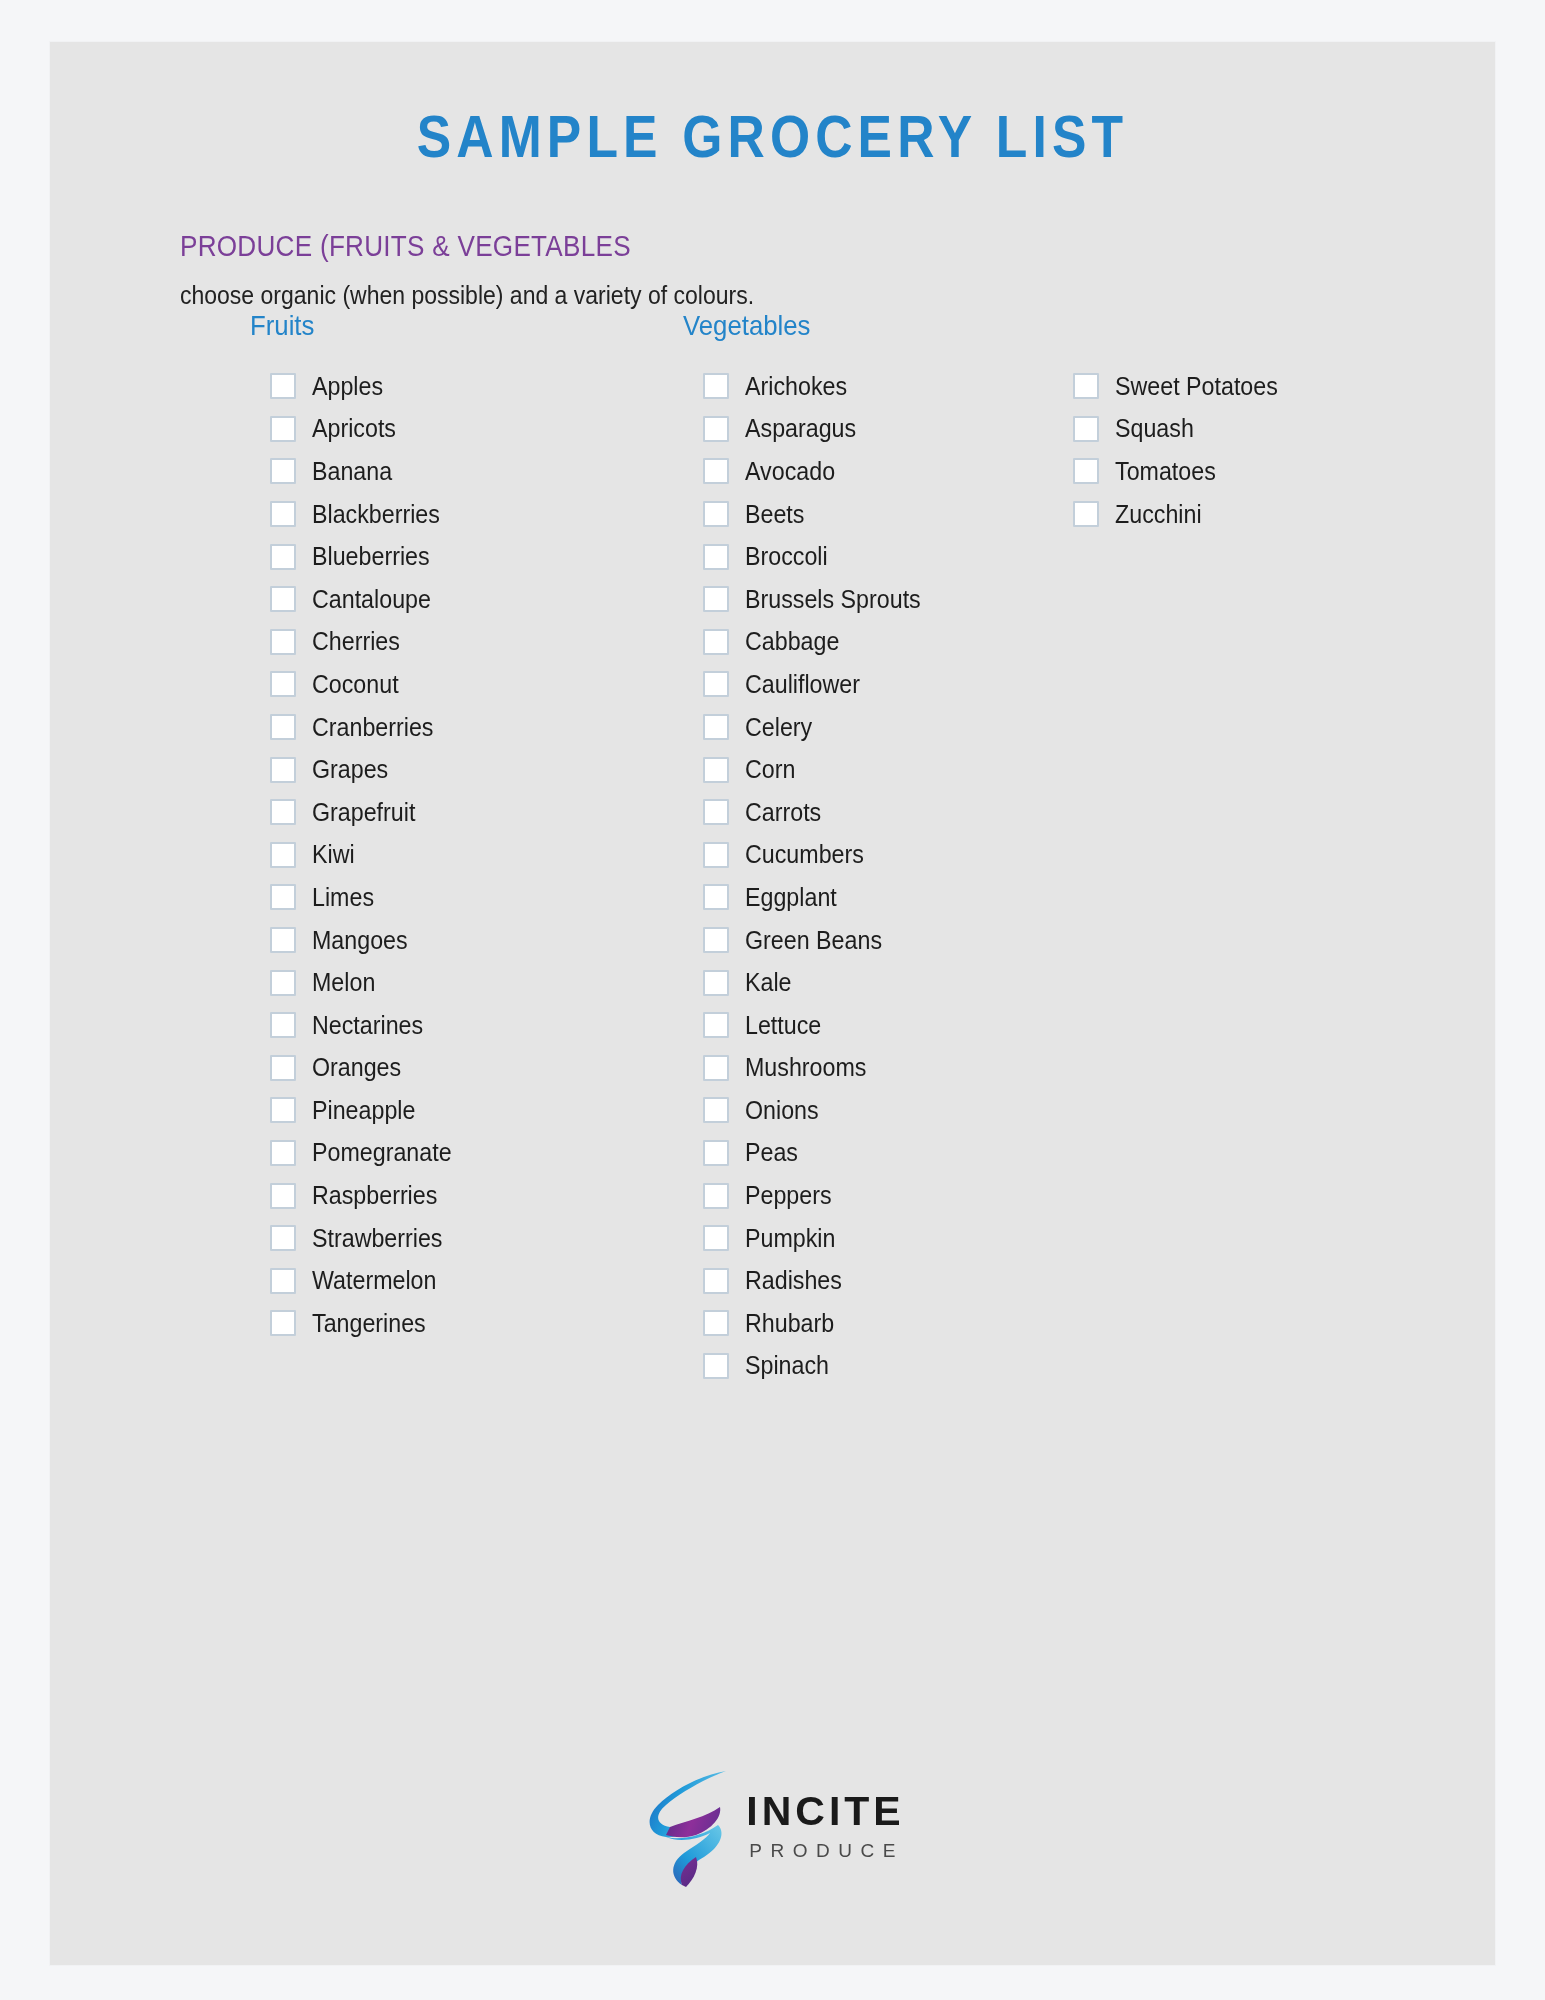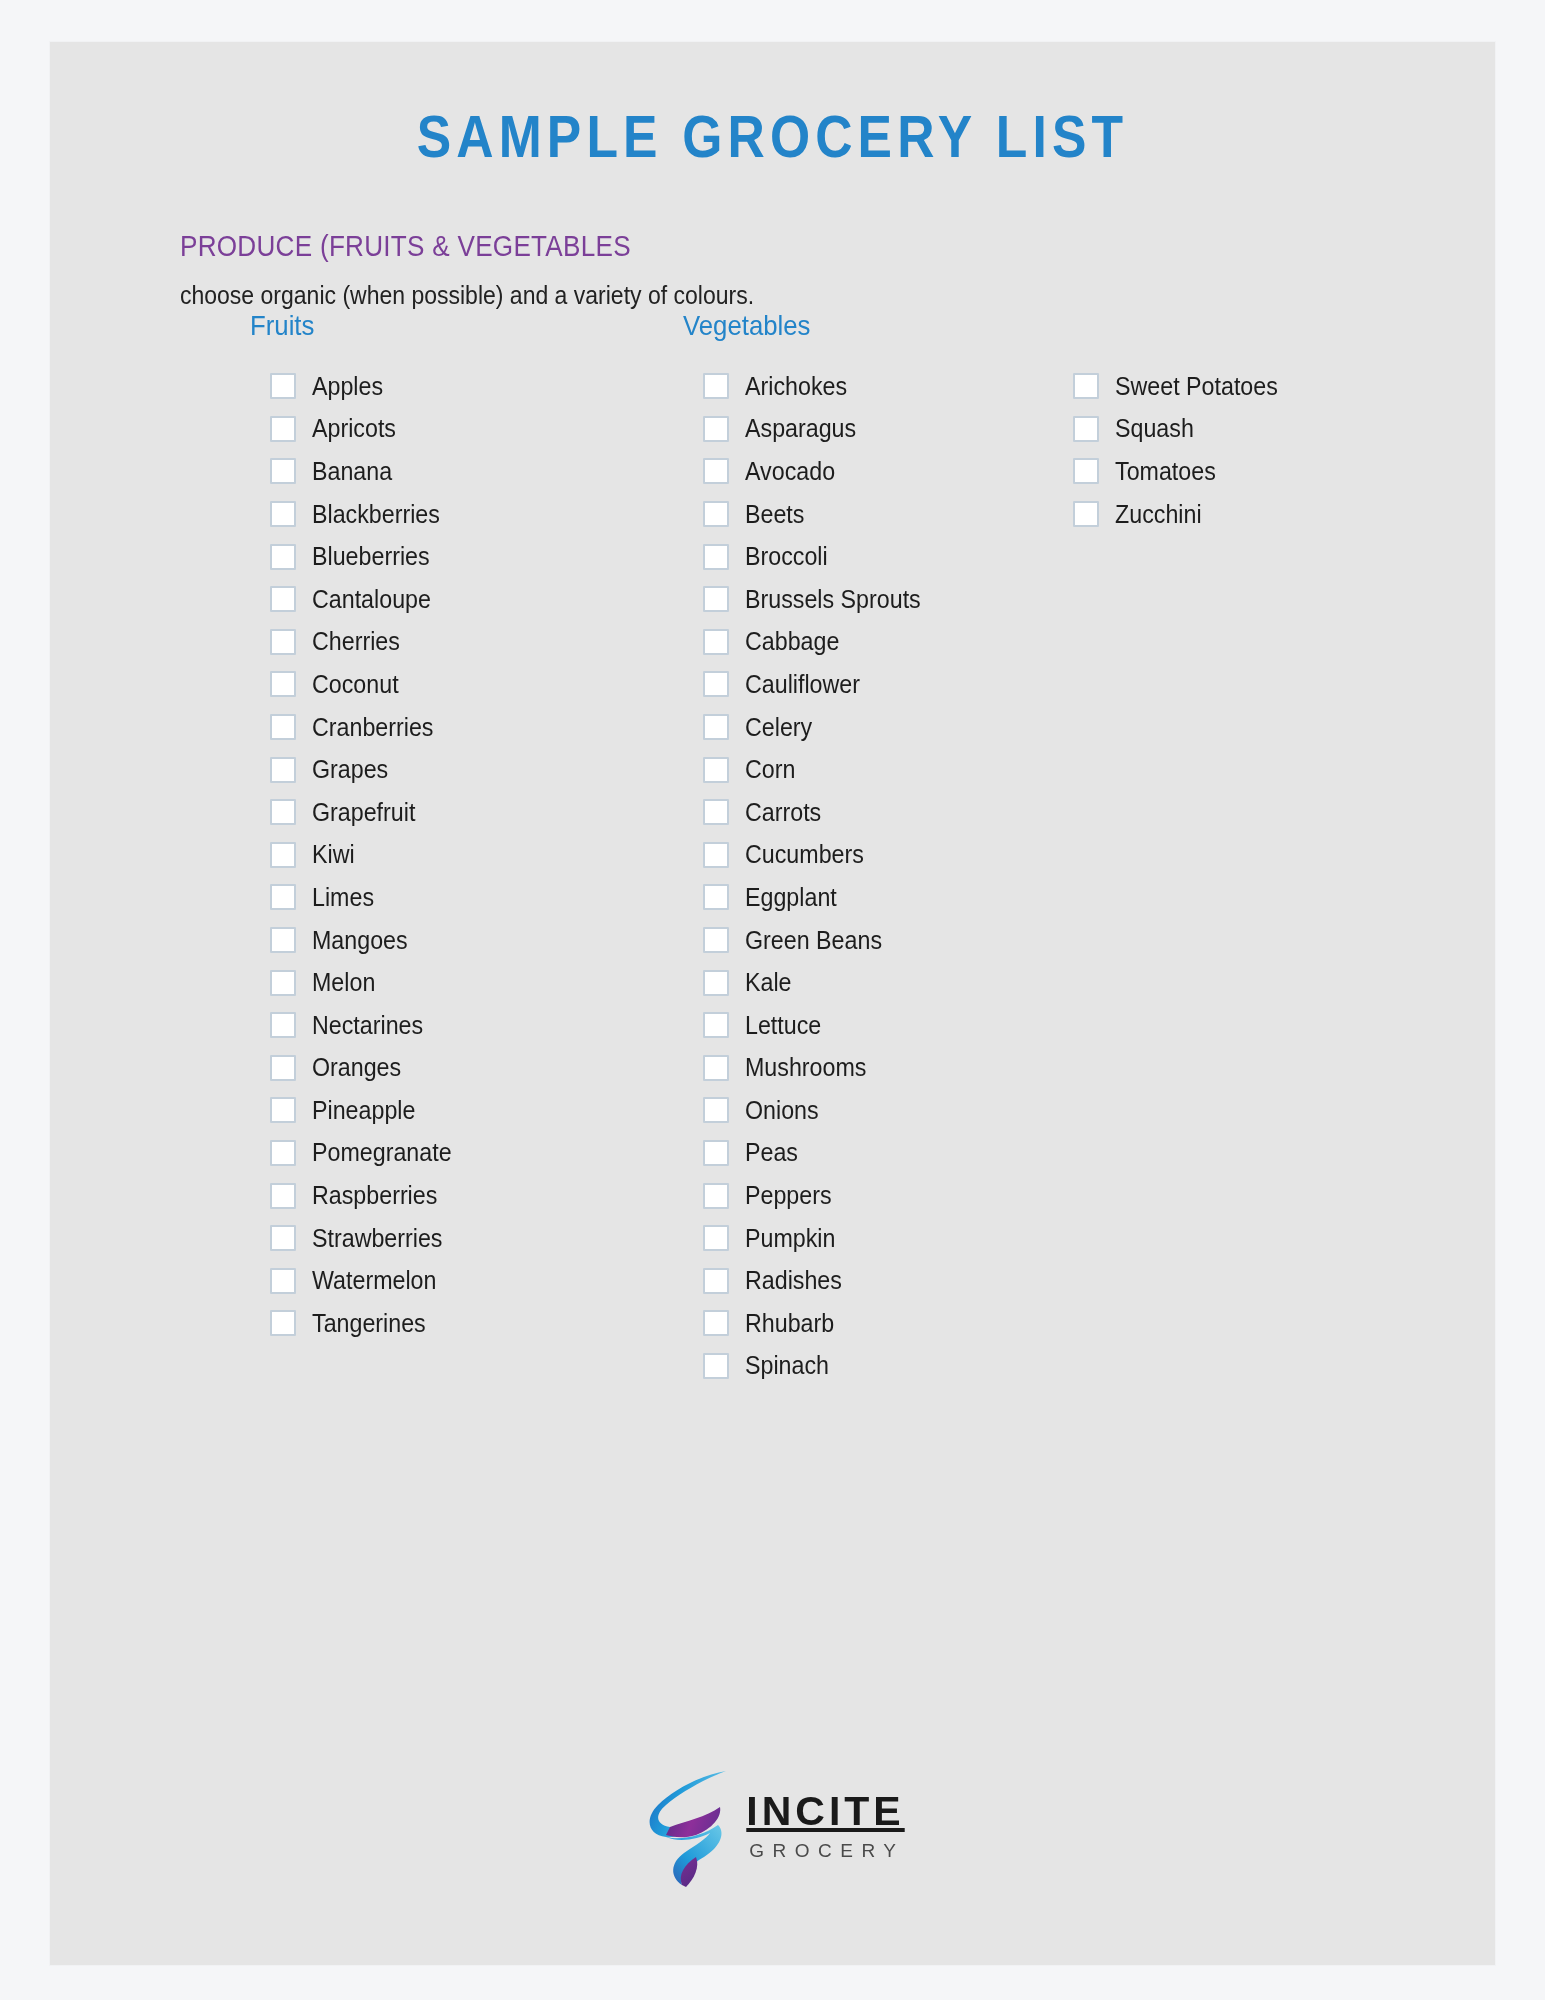--- a/index.html
+++ b/index.html
@@ -145,21 +145,20 @@
     padding-top: 4px;
   }
 
   .logo-name {
     font-family: "Liberation Sans", sans-serif;
     font-size: 41px;
     font-weight: bold;
     letter-spacing: 4px;
     color: #1a1a1a;
     line-height: 1;
-    text-decoration: underline;
   }
 
   .logo-sub {
     font-family: "Liberation Sans", sans-serif;
     font-size: 19px;
     letter-spacing: 8.5px;
     color: #4a4a4a;
     line-height: 1;
     margin-top: 9px;
     padding-left: 3px;
@@ -436,18 +435,18 @@
 
           <path d="M26 78 C 42 82, 64 76, 78 66 C 86 74, 80 88, 64 98
                    C 50 106, 40 116, 42 126 C 30 118, 30 104, 44 94
                    C 56 86, 66 80, 70 74 C 58 80, 40 84, 26 78 Z" fill="url(#gBlueBot)"></path>
 
           <path d="M42 126 C 38 116, 44 106, 56 98 C 60 108, 54 120, 46 128 Z" fill="url(#gPurpleTail)"></path>
         </svg>
       </span>
       <span class="logo-text">
         <span class="logo-name">INCITE</span>
-        <span class="logo-sub">GROCERY</span>
+        <span class="logo-sub">PRODUCE</span>
       </span>
     </div>
   </div>
 
 </div>
 
 </body></html>

